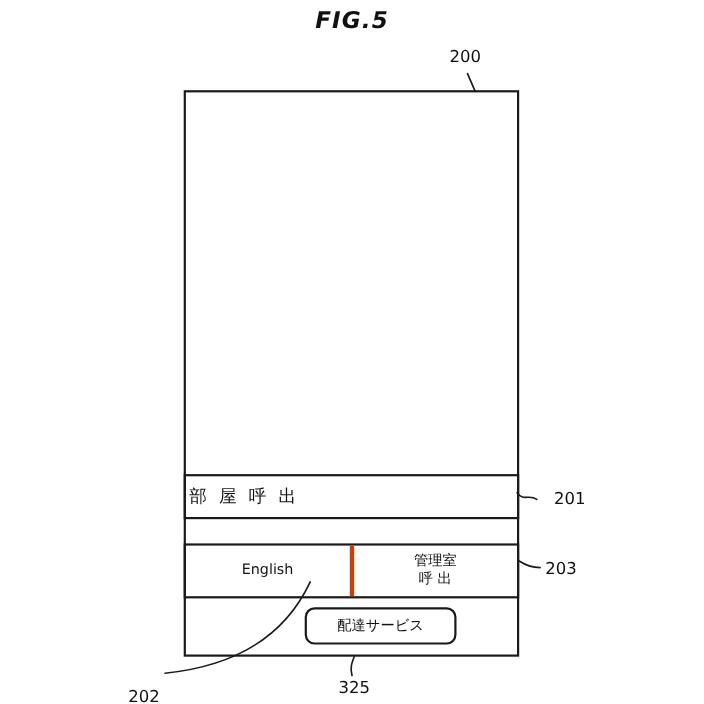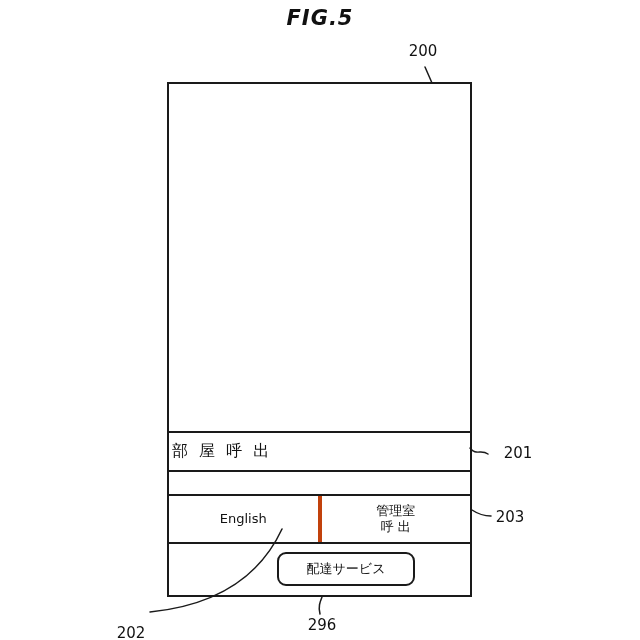--- a/index.html
+++ b/index.html
@@ -118,21 +118,21 @@
 <body>
 
 <div class="page">
 
   <div class="abs fig-title">FIG.5</div>
 
   <div class="abs ref ref-200">200</div>
   <div class="abs ref ref-201">201</div>
   <div class="abs ref ref-202">202</div>
   <div class="abs ref ref-203">203</div>
-  <div class="abs ref ref-204">296</div>
+  <div class="abs ref ref-204">325</div>
 
   <div class="abs device"></div>
 
 
   <div class="abs room-call">
     <span>部 屋 呼 出</span>
   </div>
 
   <div class="abs menu-row">
     <div class="menu-cell">

